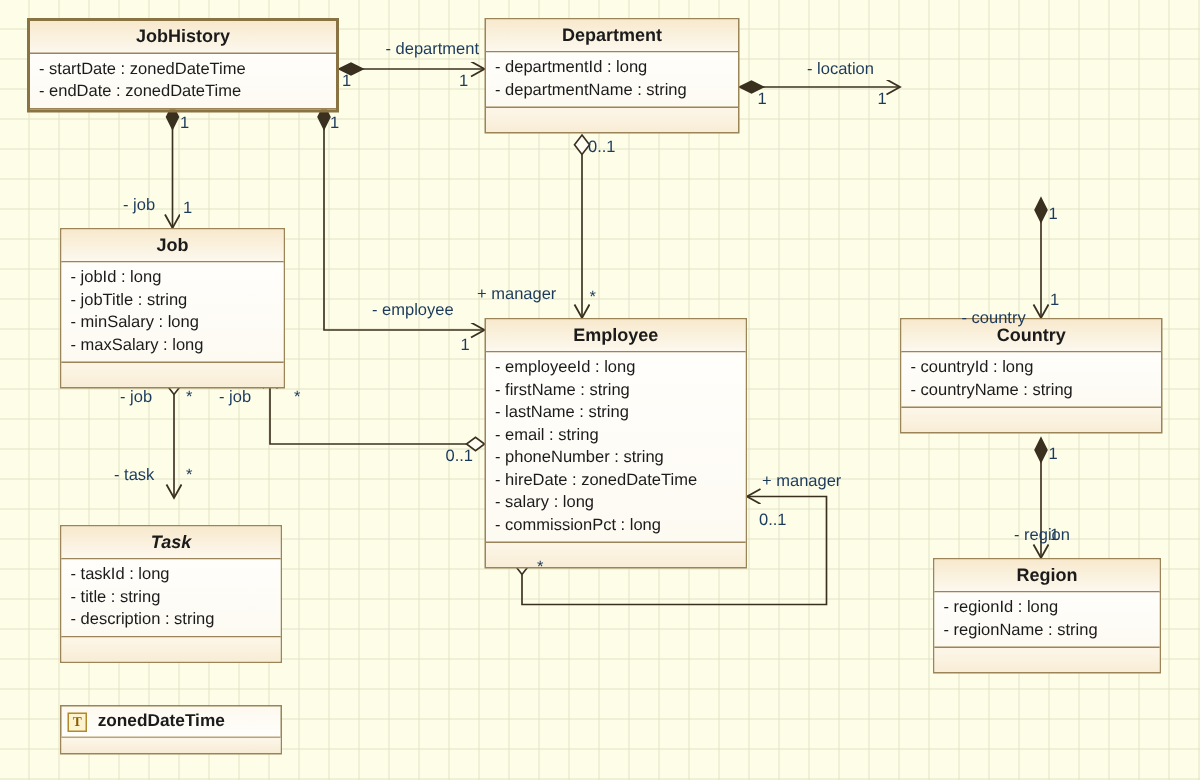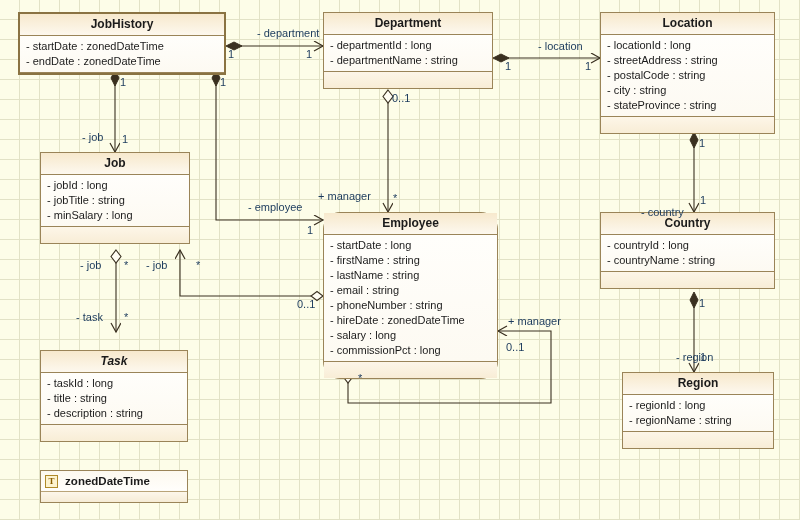--- a/index.html
+++ b/index.html
@@ -183,46 +183,36 @@
 
   <div class="node" style="left:323px; top:12px; width:170px;">
     <div class="node-title">Department</div>
     <div class="attrs">
       <div class="attr">- departmentId : long</div>
       <div class="attr">- departmentName : string</div>
     </div>
     <div class="ops"></div>
   </div>
 
-  <div class="node" style="left:600px; top:12px; width:175px;">
-    <div class="node-title">Location</div>
-    <div class="attrs">
-      <div class="attr">- locationId : long</div>
-      <div class="attr">- streetAddress : string</div>
-      <div class="attr">- postalCode : string</div>
-      <div class="attr">- city : string</div>
-      <div class="attr">- stateProvince : string</div>
-    </div>
-    <div class="ops"></div>
-  </div>
 
   <div class="node" style="left:40px; top:152px; width:150px;">
     <div class="node-title">Job</div>
     <div class="attrs">
       <div class="attr">- jobId : long</div>
       <div class="attr">- jobTitle : string</div>
       <div class="attr">- minSalary : long</div>
-    </div>
-    <div class="ops"></div>
-  </div>
-
-  <div class="node" style="left:323px; top:212px; width:175px;border-radius:17px;">
+      <div class="attr">- maxSalary : long</div>
+    </div>
+    <div class="ops"></div>
+  </div>
+
+  <div class="node" style="left:323px; top:212px; width:175px;">
     <div class="node-title">Employee</div>
     <div class="attrs">
-      <div class="attr">- startDate : long</div>
+      <div class="attr">- employeeId : long</div>
       <div class="attr">- firstName : string</div>
       <div class="attr">- lastName : string</div>
       <div class="attr">- email : string</div>
       <div class="attr">- phoneNumber : string</div>
       <div class="attr">- hireDate : zonedDateTime</div>
       <div class="attr">- salary : long</div>
       <div class="attr">- commissionPct : long</div>
     </div>
     <div class="ops"></div>
   </div>

